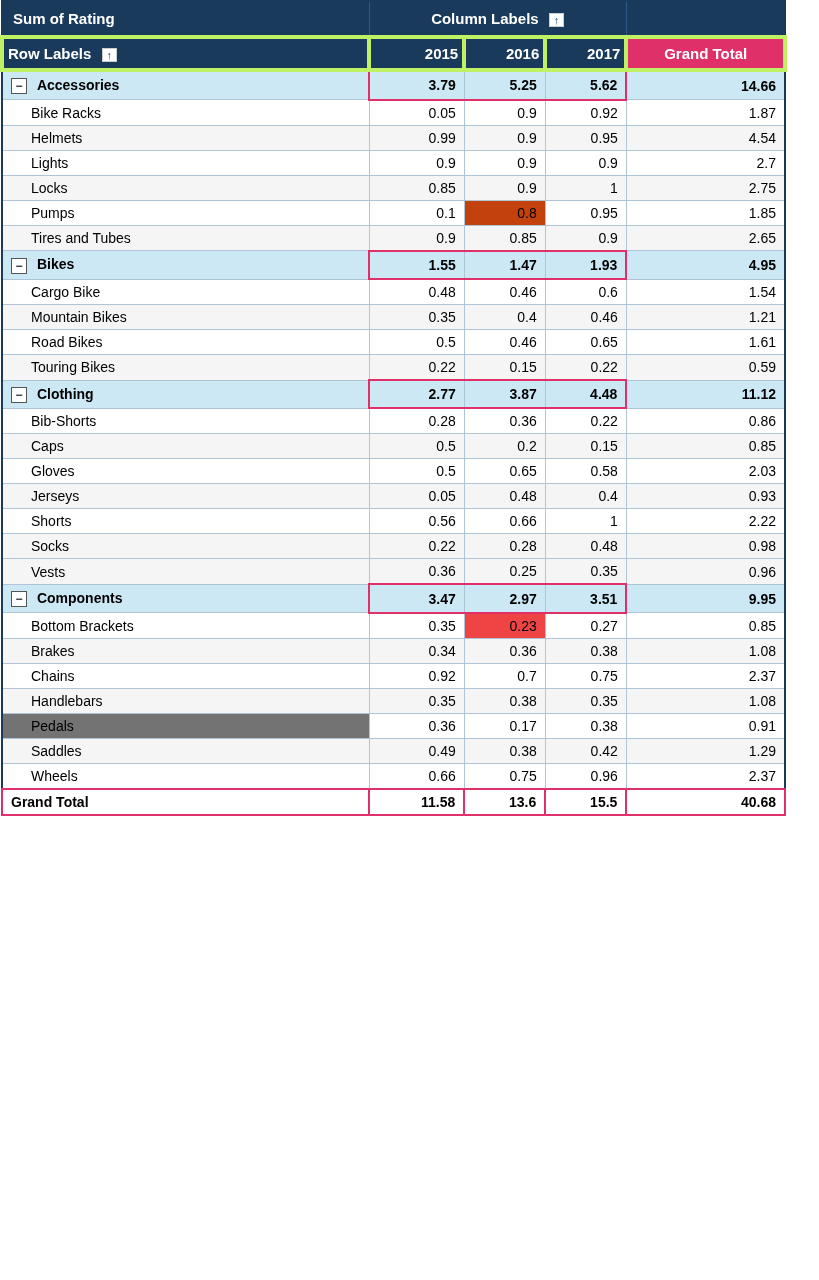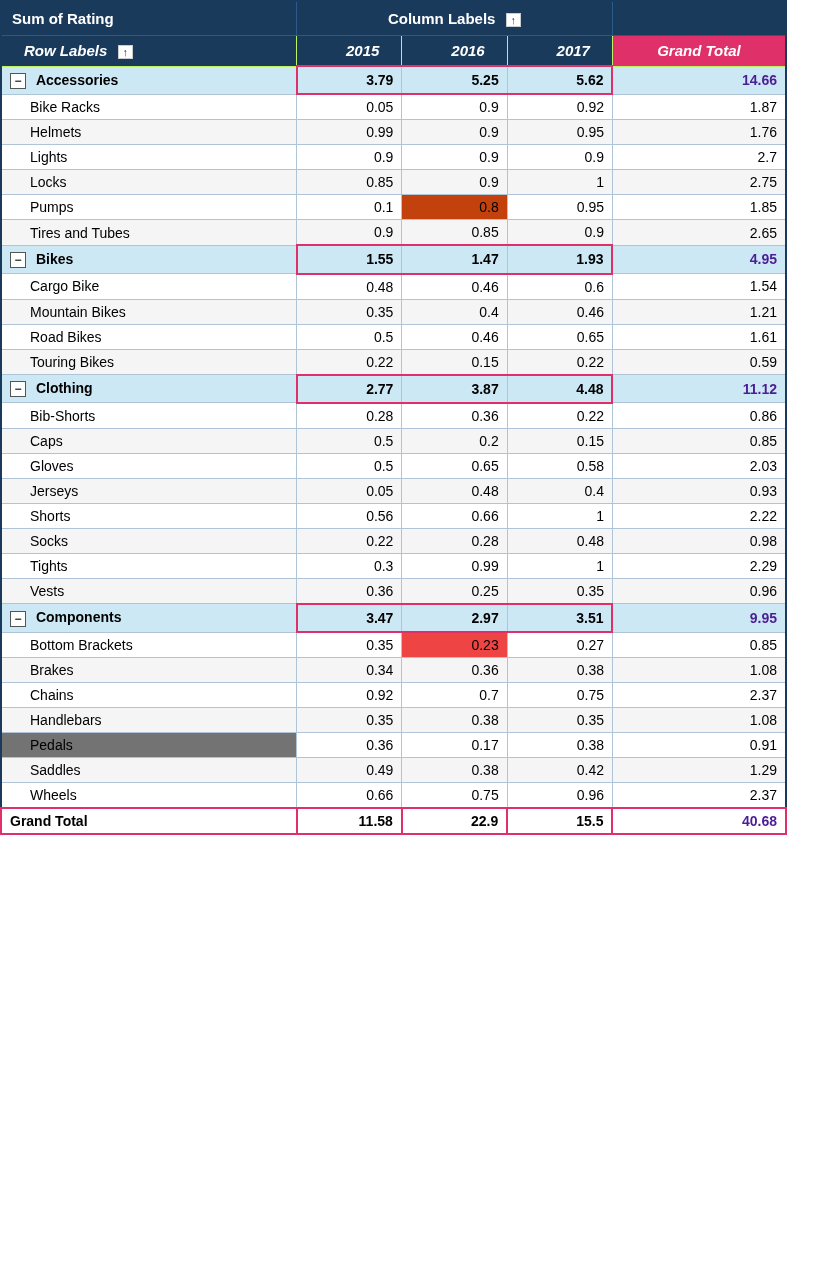--- a/index.html
+++ b/index.html
@@ -41,23 +41,22 @@
     }
 
     .header-row-2 {
       background: #1a3a5c;
       color: #ffffff;
     }
 
     .header-row-2 th {
       font-weight: bold;
       font-size: 15px;
-      padding: 6px 22px;
-      border: 1px solid #bef264;
-      font-style: italic;
+      padding: 6px 4px;
+      border: 4px solid #bef264;
     }
 
     
     .category-row {
       background: #cce8f4;
       padding-left: 13px;
     }
 
     .category-row td {
       font-weight: bold;
@@ -96,21 +95,21 @@
     }
 
     .sub-label {
       padding-left: 28px !important;
     }
 
     
     .grand-total-col {
       background: #e8f4fc;
       font-weight: bold;
-      color: #4c1d95;
+      color: #000000;
     }
 
     .category-row .grand-total-col {
       background: #cce8f4;
     }
 
     
     .highlight-border-left {
       border-left: 2px solid #e0306a !important;
       border-top: 2px solid #e0306a !important;
@@ -213,21 +212,21 @@
       <td class="num" style="background:#ffffff">0.05</td>
       <td class="num" style="background:#ffffff">0.9</td>
       <td class="num" style="background:#ffffff">0.92</td>
       <td class="num" style="background:#ffffff">1.87</td>
     </tr>
       <tr class="data-row">
       <td class="label-col sub-label" style="background:#f5f5f5">Helmets</td>
       <td class="num" style="background:#f5f5f5">0.99</td>
       <td class="num" style="background:#f5f5f5">0.9</td>
       <td class="num" style="background:#f5f5f5">0.95</td>
-      <td class="num" style="background:#f5f5f5">1.76</td>
+      <td class="num" style="background:#f5f5f5">4.54</td>
     </tr>
       <tr class="data-row">
       <td class="label-col sub-label" style="background:#ffffff">Lights</td>
       <td class="num" style="background:#ffffff">0.9</td>
       <td class="num" style="background:#ffffff">0.9</td>
       <td class="num" style="background:#ffffff">0.9</td>
       <td class="num" style="background:#ffffff">2.7</td>
     </tr>
       <tr class="data-row">
       <td class="label-col sub-label" style="background:#f5f5f5">Locks</td>
@@ -334,27 +333,20 @@
       <td class="num" style="background:#ffffff">2.22</td>
     </tr>
       <tr class="data-row">
       <td class="label-col sub-label" style="background:#f5f5f5">Socks</td>
       <td class="num" style="background:#f5f5f5">0.22</td>
       <td class="num" style="background:#f5f5f5">0.28</td>
       <td class="num" style="background:#f5f5f5">0.48</td>
       <td class="num" style="background:#f5f5f5">0.98</td>
     </tr>
       <tr class="data-row">
-      <td class="label-col sub-label" style="background:#ffffff">Tights</td>
-      <td class="num" style="background:#ffffff">0.3</td>
-      <td class="num" style="background:#ffffff">0.99</td>
-      <td class="num" style="background:#ffffff">1</td>
-      <td class="num" style="background:#ffffff">2.29</td>
-    </tr>
-      <tr class="data-row">
       <td class="label-col sub-label" style="background:#f5f5f5">Vests</td>
       <td class="num" style="background:#f5f5f5">0.36</td>
       <td class="num" style="background:#f5f5f5">0.25</td>
       <td class="num" style="background:#f5f5f5">0.35</td>
       <td class="num" style="background:#f5f5f5">0.96</td>
     </tr>
       <tr class="category-row">
     <td class="label-col">
       <span class="collapse-btn">−</span>
       <strong>Components</strong>
@@ -409,18 +401,18 @@
       <tr class="data-row">
       <td class="label-col sub-label" style="background:#ffffff">Wheels</td>
       <td class="num" style="background:#ffffff">0.66</td>
       <td class="num" style="background:#ffffff">0.75</td>
       <td class="num" style="background:#ffffff">0.96</td>
       <td class="num" style="background:#ffffff">2.37</td>
     </tr>
       <tr class="grand-total-row">
   <td class="label-col"><strong>Grand Total</strong></td>
   <td class="num num-col-2015" style="border-left:2px solid #e0306a;border-top:2px solid #e0306a;border-bottom:2px solid #e0306a;padding-left:9px;"><strong>11.58</strong></td>
-  <td class="num num-col-2016" style="border-top:2px solid #e0306a;border-bottom:2px solid #e0306a;"><strong>22.9</strong></td>
+  <td class="num num-col-2016" style="border-top:2px solid #e0306a;border-bottom:2px solid #e0306a;"><strong>13.6</strong></td>
   <td class="num num-col-2017" style="border-right:2px solid #e0306a;border-top:2px solid #e0306a;border-bottom:2px solid #e0306a;"><strong>15.5</strong></td>
   <td class="num grand-total-col" style="border:2px solid #e0306a;"><strong>40.68</strong></td>
 </tr>
     </tbody>
 </table>
 
 </body></html>

